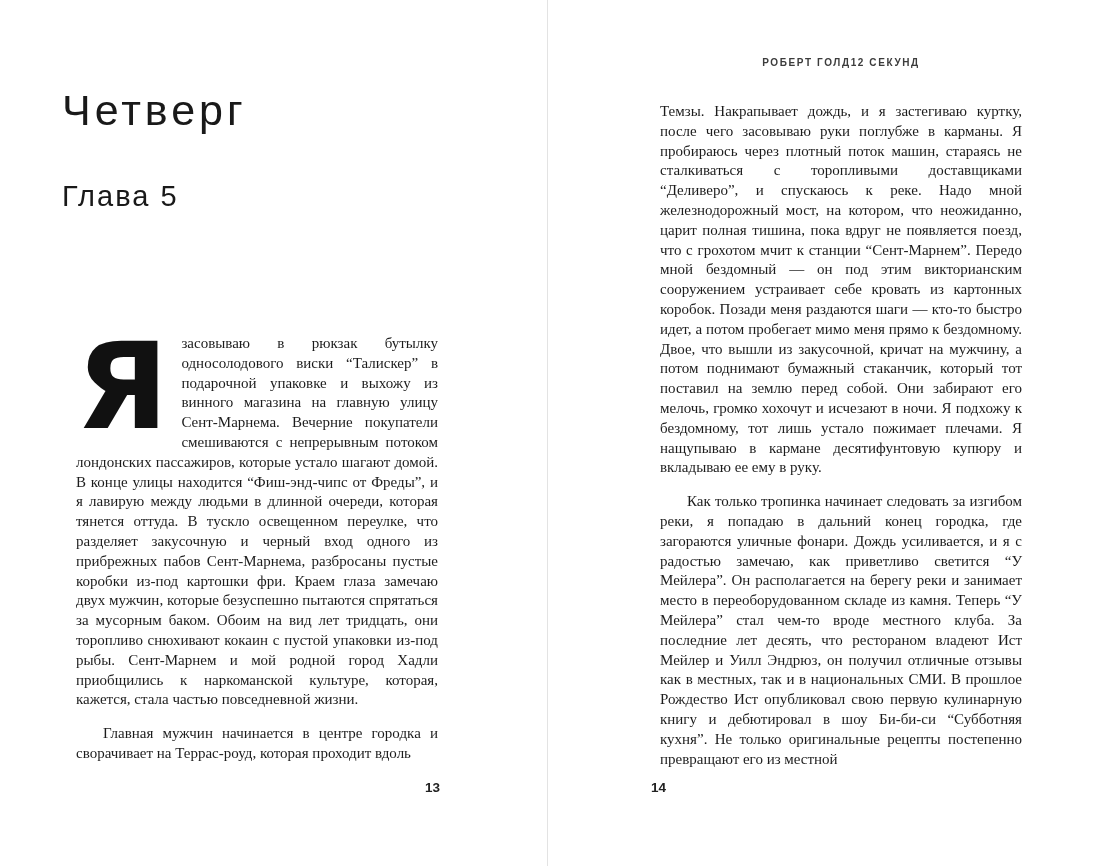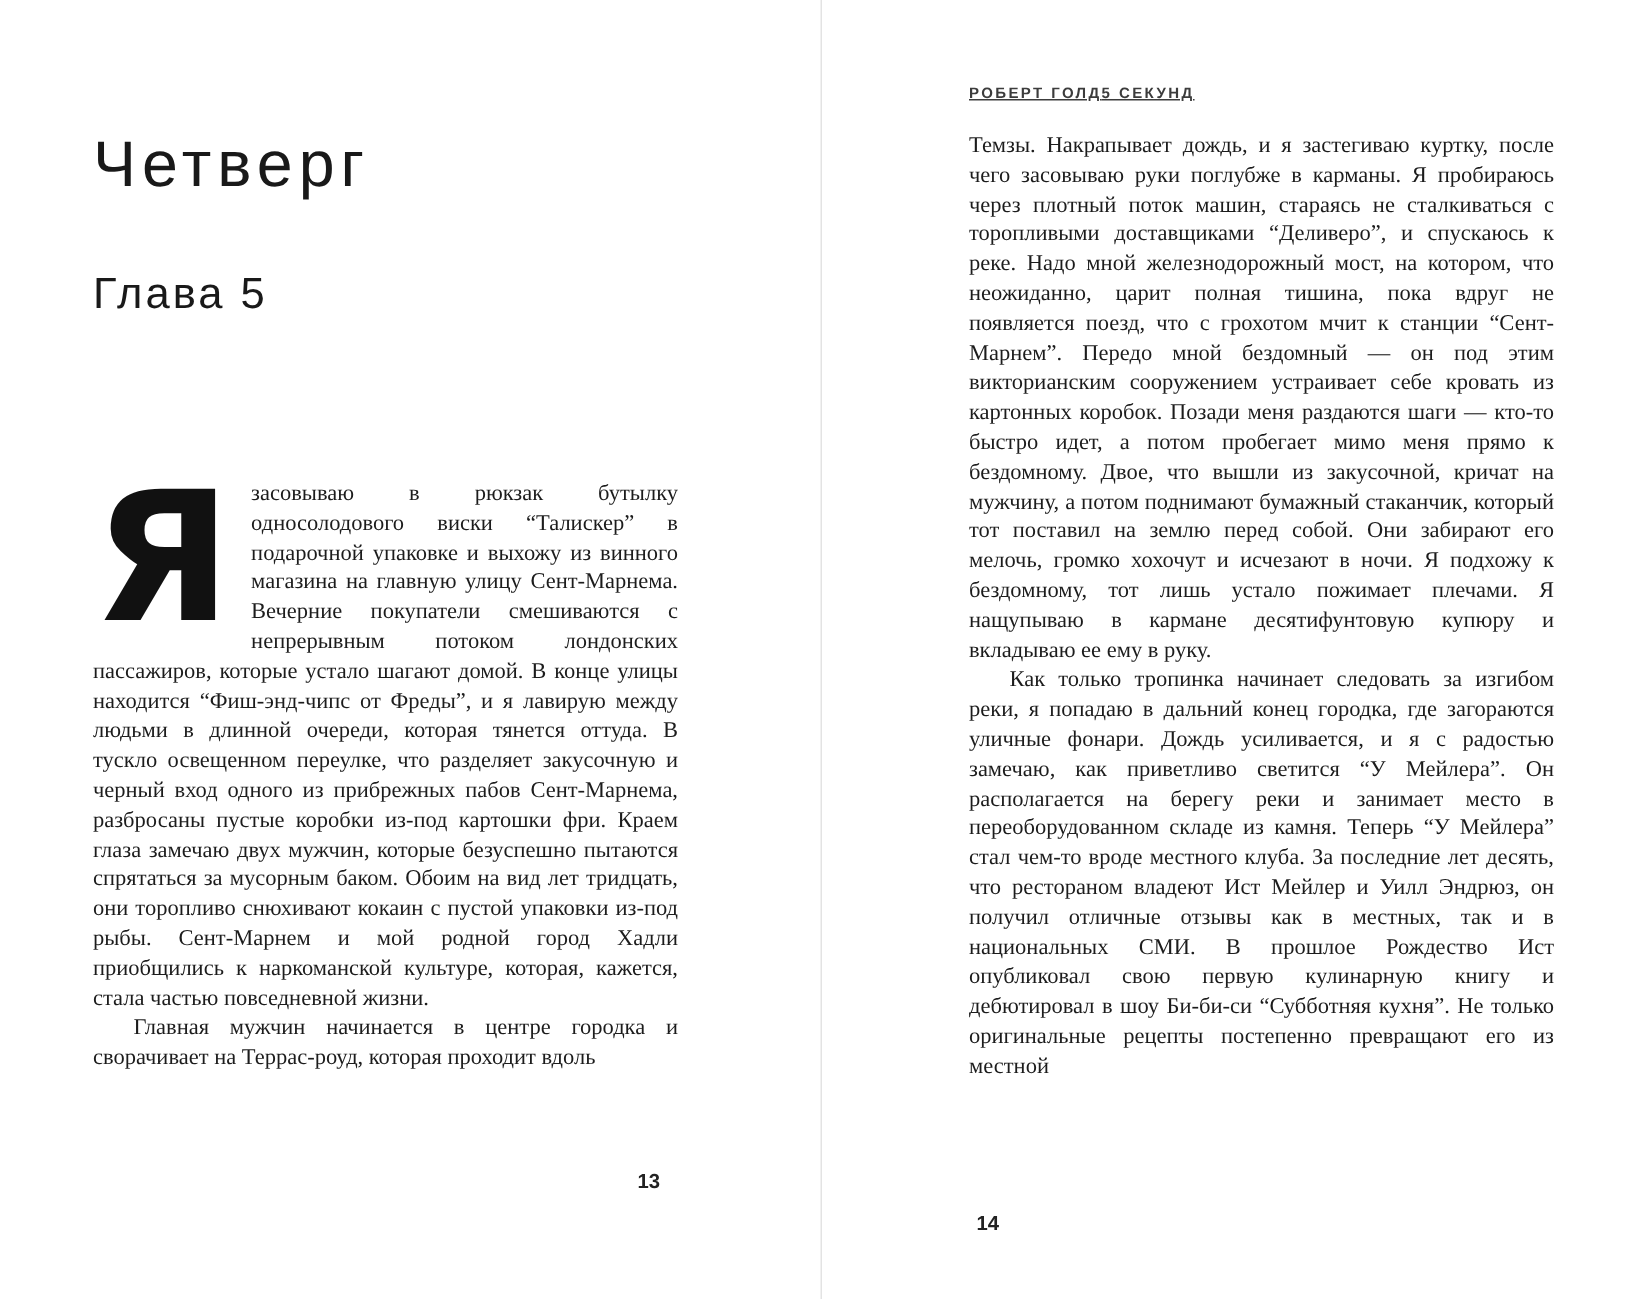--- a/index.html
+++ b/index.html
@@ -64,59 +64,58 @@
     right: 0;
     font-size: 15px;
     line-height: 19.8px;
     text-align: justify;
     hyphens: auto;
     -webkit-hyphens: auto;
   }
   .page-left  .body-text { top: 320px; }
   .page-right .body-text { top: 88px; }
 
-  p { margin: 0; }
+  p { margin: 14px; }
   p.indent { text-indent: 27px; }
 
   .dropcap {
     float: left;
     font-family: "DejaVu Sans", "Liberation Sans", sans-serif;
     font-weight: bold;
     font-size: 120px;
     line-height: 97px;
     margin: 4px 13px 0 0;
     color: #111111;
   }
 
   .running-head {
     position: absolute;
     top: 57px;
     left: 0;
     right: 0;
     display: flex;
-    justify-content: flex-start;
+    justify-content: center;
     font-family: "Liberation Sans", sans-serif;
     font-size: 10px;
     font-weight: bold;
     letter-spacing: 1.6px;
     color: #3c3c3c;
-    text-decoration: underline;
   }
 
   .page-number {
     position: absolute;
     top: 780px;
     font-family: "Liberation Sans", sans-serif;
     font-size: 13.5px;
     font-weight: bold;
     color: #222222;
     text-align: center;
   }
   .page-left  .page-number { left: 363px; }
-  .page-right .page-number { left: 5px; margin-top: 28px; }
+  .page-right .page-number { left: 5px; }
 </style>
 </head>
 <body>
 
 <div class="spread">
 
   <div class="page page-left">
     <div class="chapter-title">Четверг</div>
     <div class="chapter-subtitle">Глава 5</div>
 
@@ -128,21 +127,21 @@
     </div>
 
     <div class="page-number">13</div>
   </div>
 
   <div class="divider"></div>
 
   <div class="page page-right">
     <div class="running-head">
       <span>РОБЕРТ ГОЛД</span>
-      <span>5 СЕКУНД</span>
+      <span>12 СЕКУНД</span>
     </div>
 
     <div class="body-text">
       <p>Темзы. Накрапывает дождь, и я застегиваю куртку, после чего засовываю руки поглубже в карманы. Я пробираюсь через плотный поток машин, стараясь не сталкиваться с торопливыми доставщиками “Деливеро”, и спускаюсь к реке. Надо мной железнодорожный мост, на котором, что неожиданно, царит полная тишина, пока вдруг не появляется поезд, что с грохотом мчит к станции “Сент-Марнем”. Передо мной бездомный — он под этим викторианским сооружением устраивает себе кровать из картонных коробок. Позади меня раздаются шаги — кто-то быстро идет, а потом пробегает мимо меня прямо к бездомному. Двое, что вышли из закусочной, кричат на мужчину, а потом поднимают бумажный стаканчик, который тот поставил на землю перед собой. Они забирают его мелочь, громко хохочут и исчезают в ночи. Я подхожу к бездомному, тот лишь устало пожимает плечами. Я нащупываю в кармане десятифунтовую купюру и вкладываю ее ему в руку.</p>
       <p class="indent">Как только тропинка начинает следовать за изгибом реки, я попадаю в дальний конец городка, где загораются уличные фонари. Дождь усиливается, и я с радостью замечаю, как приветливо светится “У Мейлера”. Он располагается на берегу реки и занимает место в переоборудованном складе из камня. Теперь “У Мейлера” стал чем-то вроде местного клуба. За последние лет десять, что рестораном владеют Ист Мейлер и Уилл Эндрюз, он получил отличные отзывы как в местных, так и в национальных СМИ. В прошлое Рождество Ист опубликовал свою первую кулинарную книгу и дебютировал в шоу Би-би-си “Субботняя кухня”. Не только оригинальные рецепты постепенно превращают его из местной</p>
     </div>
 
     <div class="page-number">14</div>
   </div>
 

